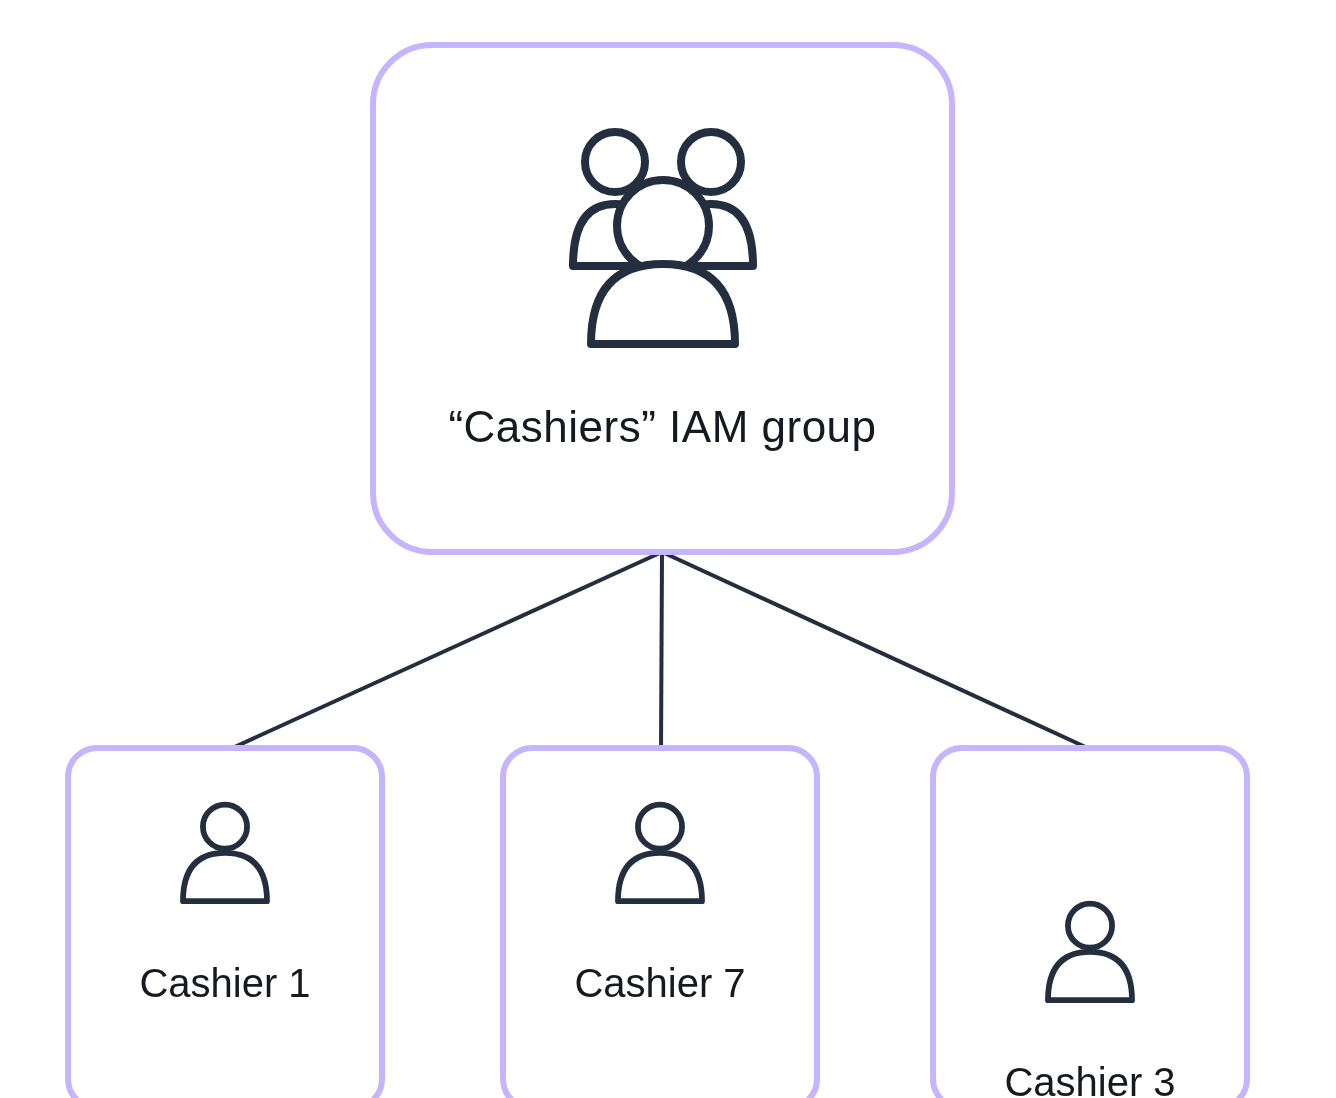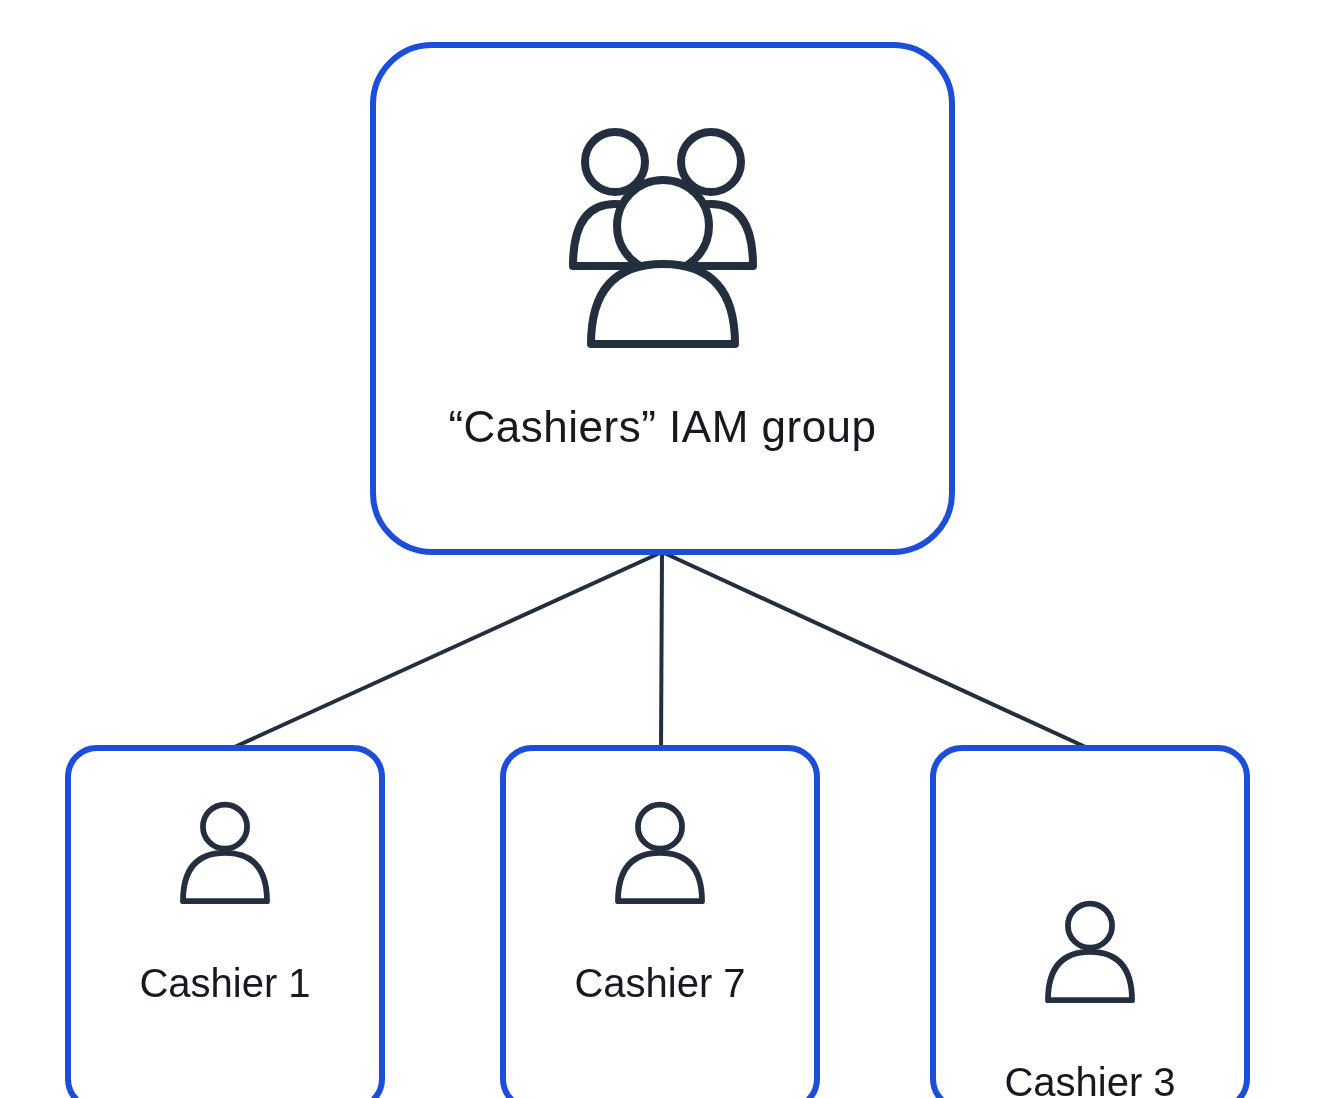--- a/index.html
+++ b/index.html
@@ -20,21 +20,21 @@
     left: 0;
     top: 0;
     width: 1336px;
     height: 1098px;
     z-index: 0;
   }
   .node {
     position: absolute;
     box-sizing: border-box;
     background: #ffffff;
-    border: 6px solid #1d4ed8;
+    border: 6px solid #c4b5fd;
     z-index: 1;
     display: flex;
     flex-direction: column;
     align-items: center;
   }
   .group-node {
     left: 370px;
     top: 42px;
     width: 585px;
     height: 513px;

